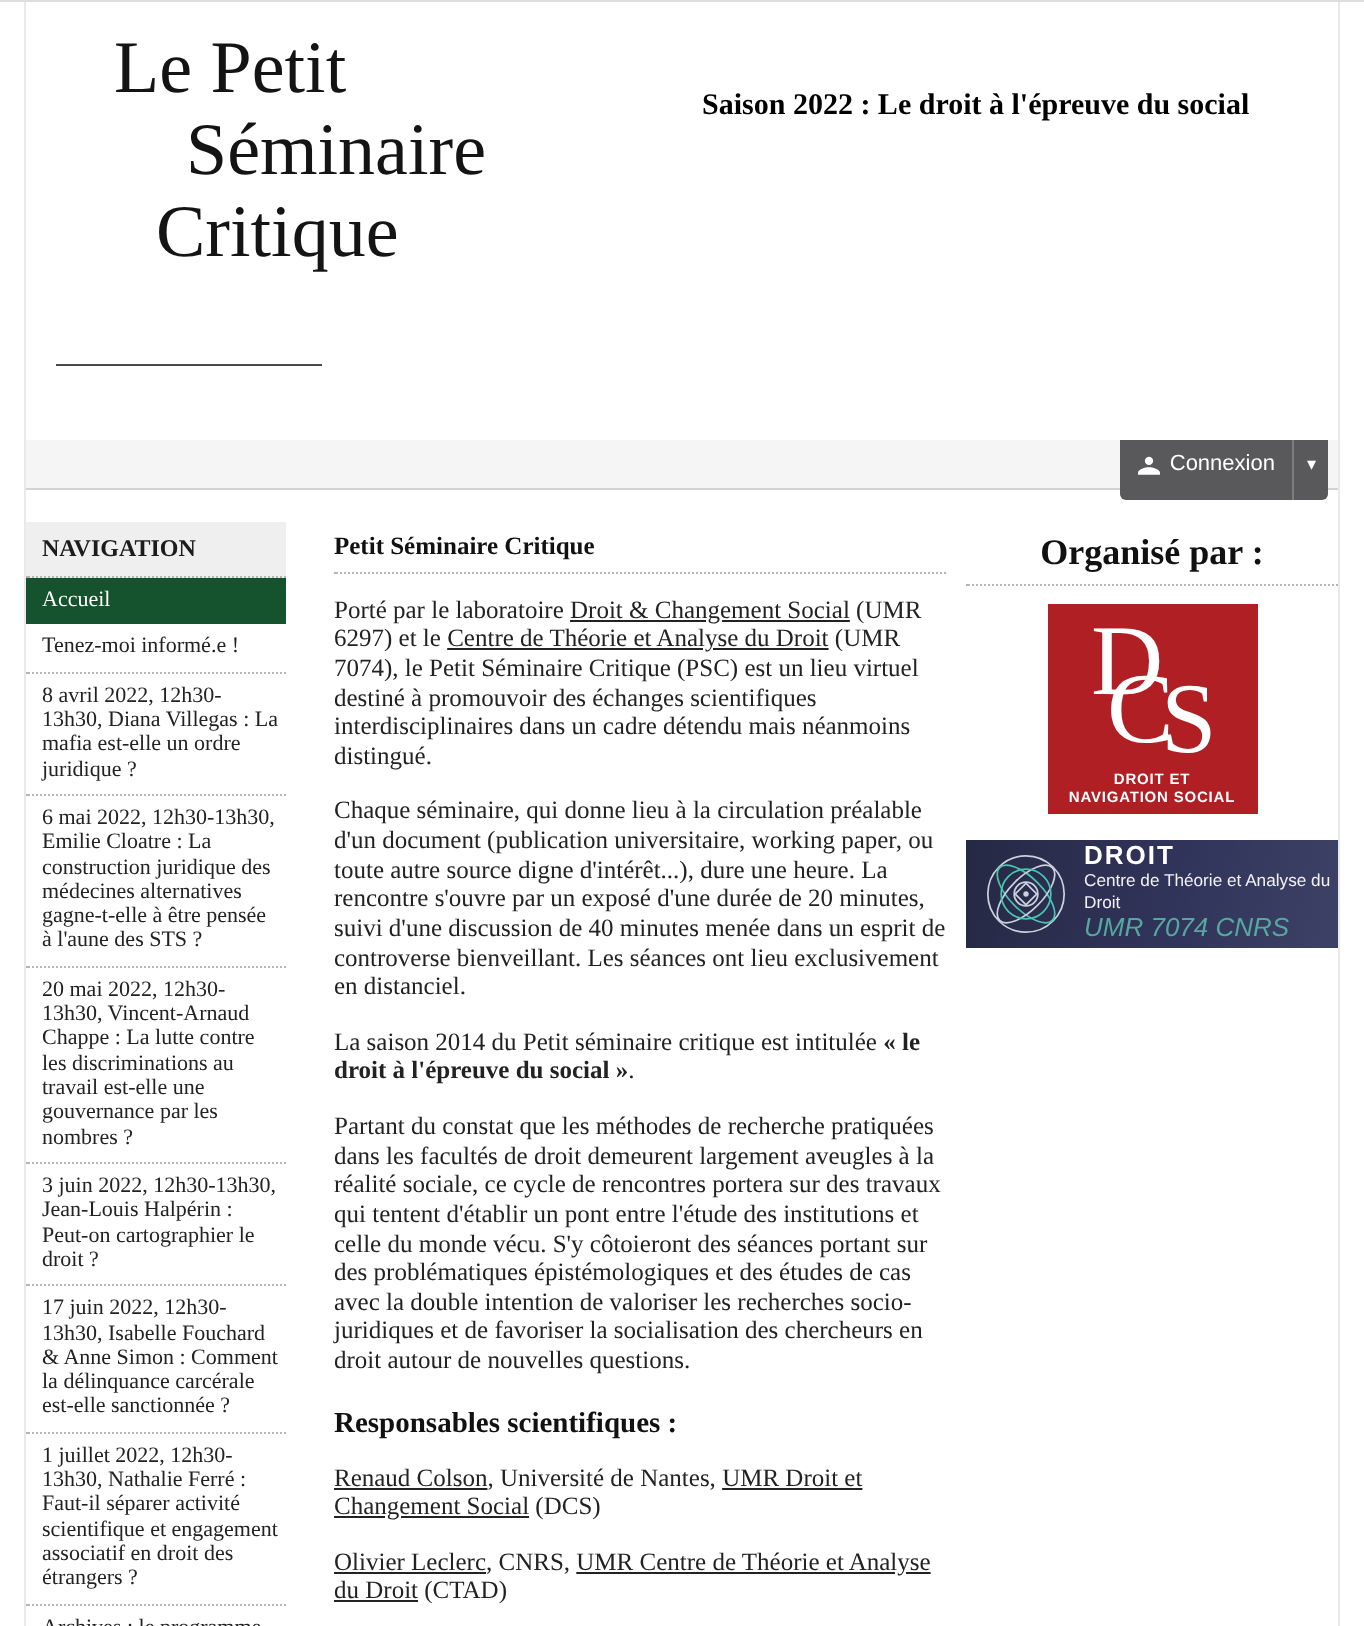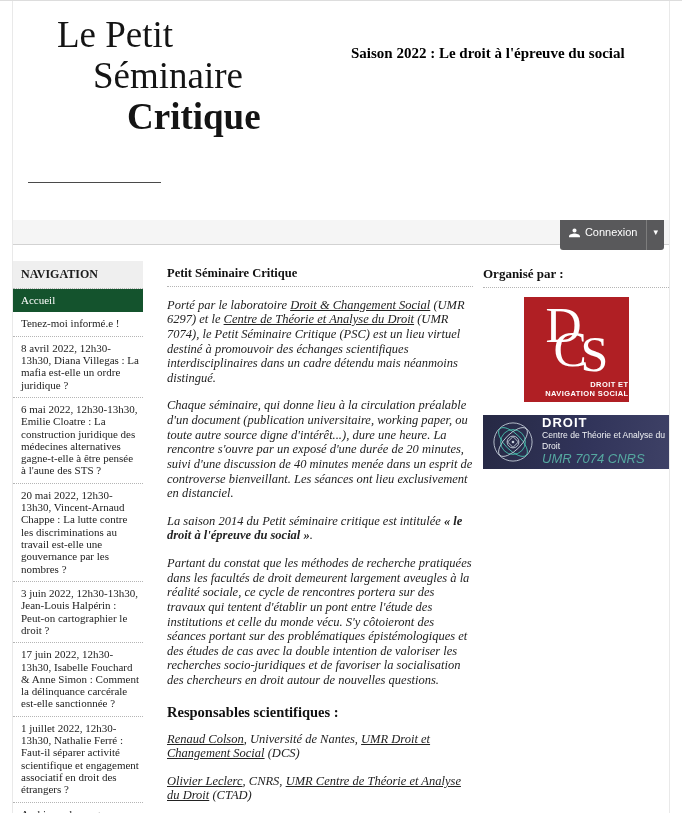--- a/index.html
+++ b/index.html
@@ -16,21 +16,21 @@
     border:1px solid #e9e9e9;
     border-top:none;
     min-height:804px;
     background:#fff;
   }
   
   .header { position:relative; height:219px; background:#fff; }
   .site-title { padding-top:13px; font-size:37px; line-height:41px; color:#141414; }
   .site-title .l1 { margin-left:44px; }
   .site-title .l2 { margin-left:80px; }
-  .site-title .l3 { margin-left:114px;font-weight:bold; }
+  .site-title .l3 { margin-left:65px; }
   .season { position:absolute; left:338px; top:44px; font-size:15px; font-weight:bold; color:#000; white-space:nowrap; }
   .header-rule { position:absolute; left:15px; top:181px; width:133px; border-top:1px solid #4a4a4a; }
   
   .toolbar {
     height:25px; background:#f5f5f5; border-bottom:1px solid #d2d2d2;
     display:flex; justify-content:flex-end; align-items:center; padding:0 5px;
   }
   .login-group { display:flex; border-radius:3px; overflow:hidden; height:35px; }
   .btn-login {
     background:#59595b; color:#fff; border:none; font-family:"Liberation Sans", sans-serif;
@@ -52,36 +52,36 @@
   }
   .nav-item {
     font-size:11px; line-height:1.12; color:#222; padding:5px 4px 6px 8px;
     border-bottom:1px dotted #b5b5b5; cursor:pointer;
   }
   .nav-item.active { background:#14532d; color:#fff; padding:5px 8px 6px 8px; border-bottom:none; }
   .nav-list .nav-item:last-child { border-bottom:none; }
   
   .main { font-size:12.5px; line-height:1.17; color:#222; }
   .main-title { font-weight:bold; font-size:12.5px; color:#111; padding-bottom:5px; border-bottom:1px dotted #b5b5b5; }
-  .main p { margin:11px 0 13px 0;font-style:italic; }
+  .main p { margin:11px 0 13px 0; }
   .main h3 { font-size:14.5px; color:#111; margin:16px 0 4px 0; }
   .link { text-decoration:underline; cursor:pointer; color:#222; }
   strong { font-weight:bold; }
   
-  .aside-title { font-weight:bold; font-size:13px; color:#111; padding-bottom:5px; border-bottom:1px dotted #b5b5b5; }
+  .aside-title { font-weight:bold; font-size:18px; color:#111; padding-bottom:5px; border-bottom:1px dotted #b5b5b5;text-align:center; }
   
   .dcs-logo {
     width:105px; height:105px; margin:9px auto 0 auto; position:relative;
     font-family:"Liberation Serif", serif; cursor:pointer;
   }
   .dcs-letter { position:absolute; color:#fff; font-size:50px; line-height:0.9; }
   .dcs-d { left:22px; top:6px; }
   .dcs-c { left:30px; top:30px; }
   .dcs-s { left:57px; top:35px; }
-  .dcs-line { position:absolute; width:100%; text-align:right; color:#fff;
+  .dcs-line { position:absolute; width:100%; text-align:center; color:#fff;
     font-family:"Liberation Sans", sans-serif; font-weight:bold; font-size:7.5px; letter-spacing:0.4px; }
   .dcs-line1 { bottom:13px; }
   .dcs-line2 { bottom:4px; }
   
   .ctad-logo {
     width:186px; height:54px; margin-top:13px; display:flex; align-items:center;
     padding-left:9px; cursor:pointer;
     background:linear-gradient(100deg, #262944 0%, #31345a 55%, #3e4166 100%);
   }
   .ctad-text { margin-left:8px; font-family:"Liberation Sans", sans-serif; }

